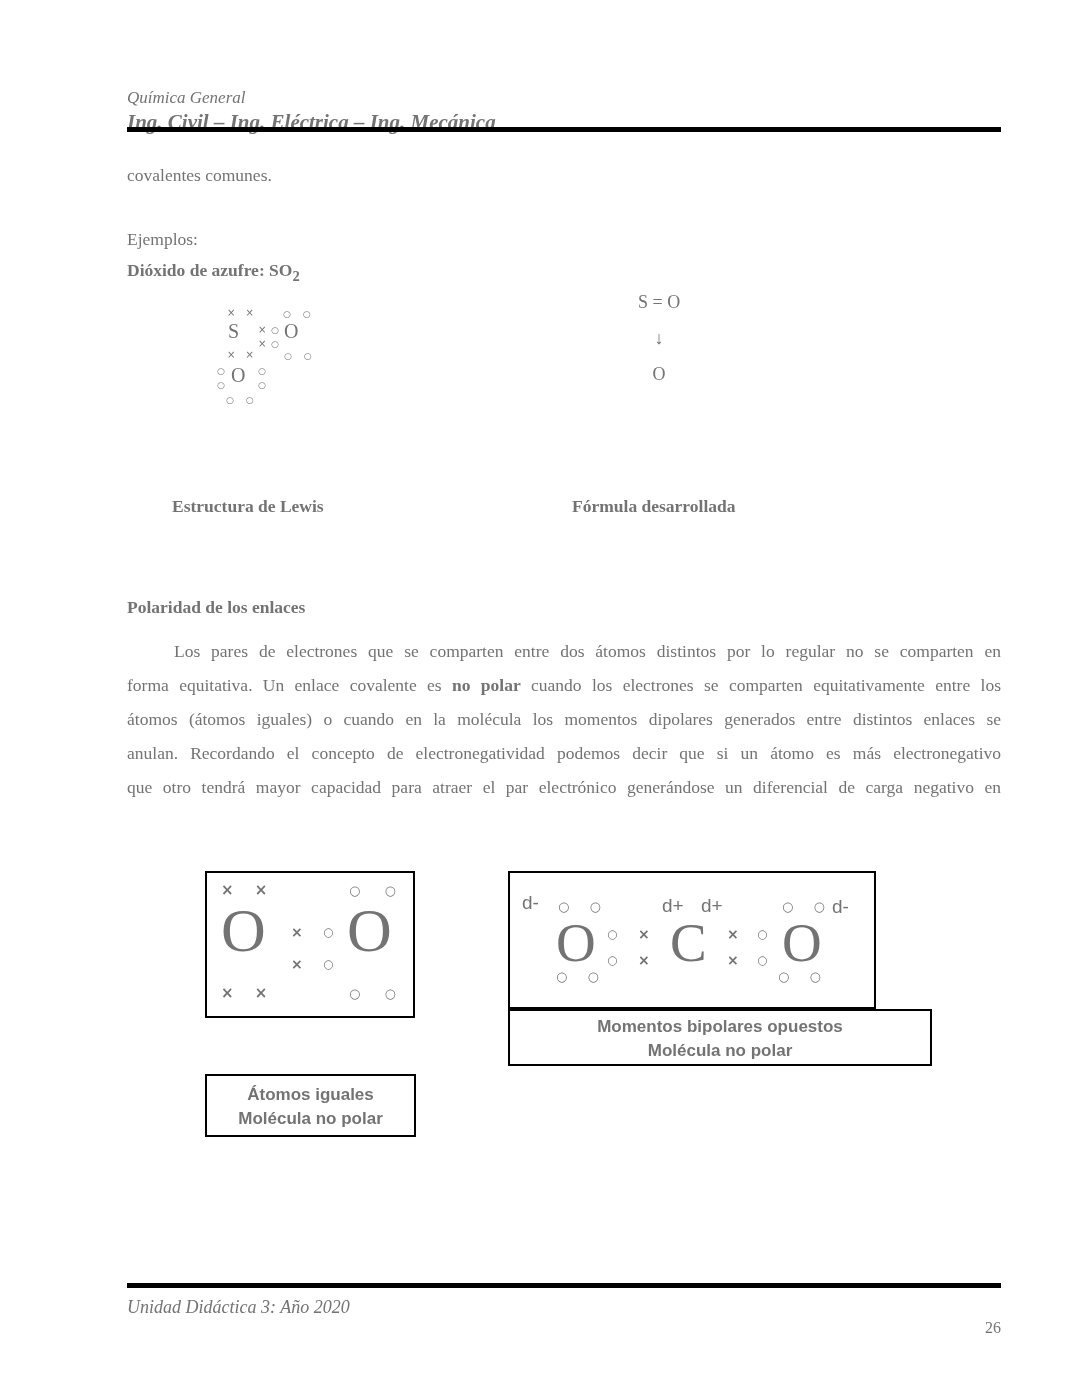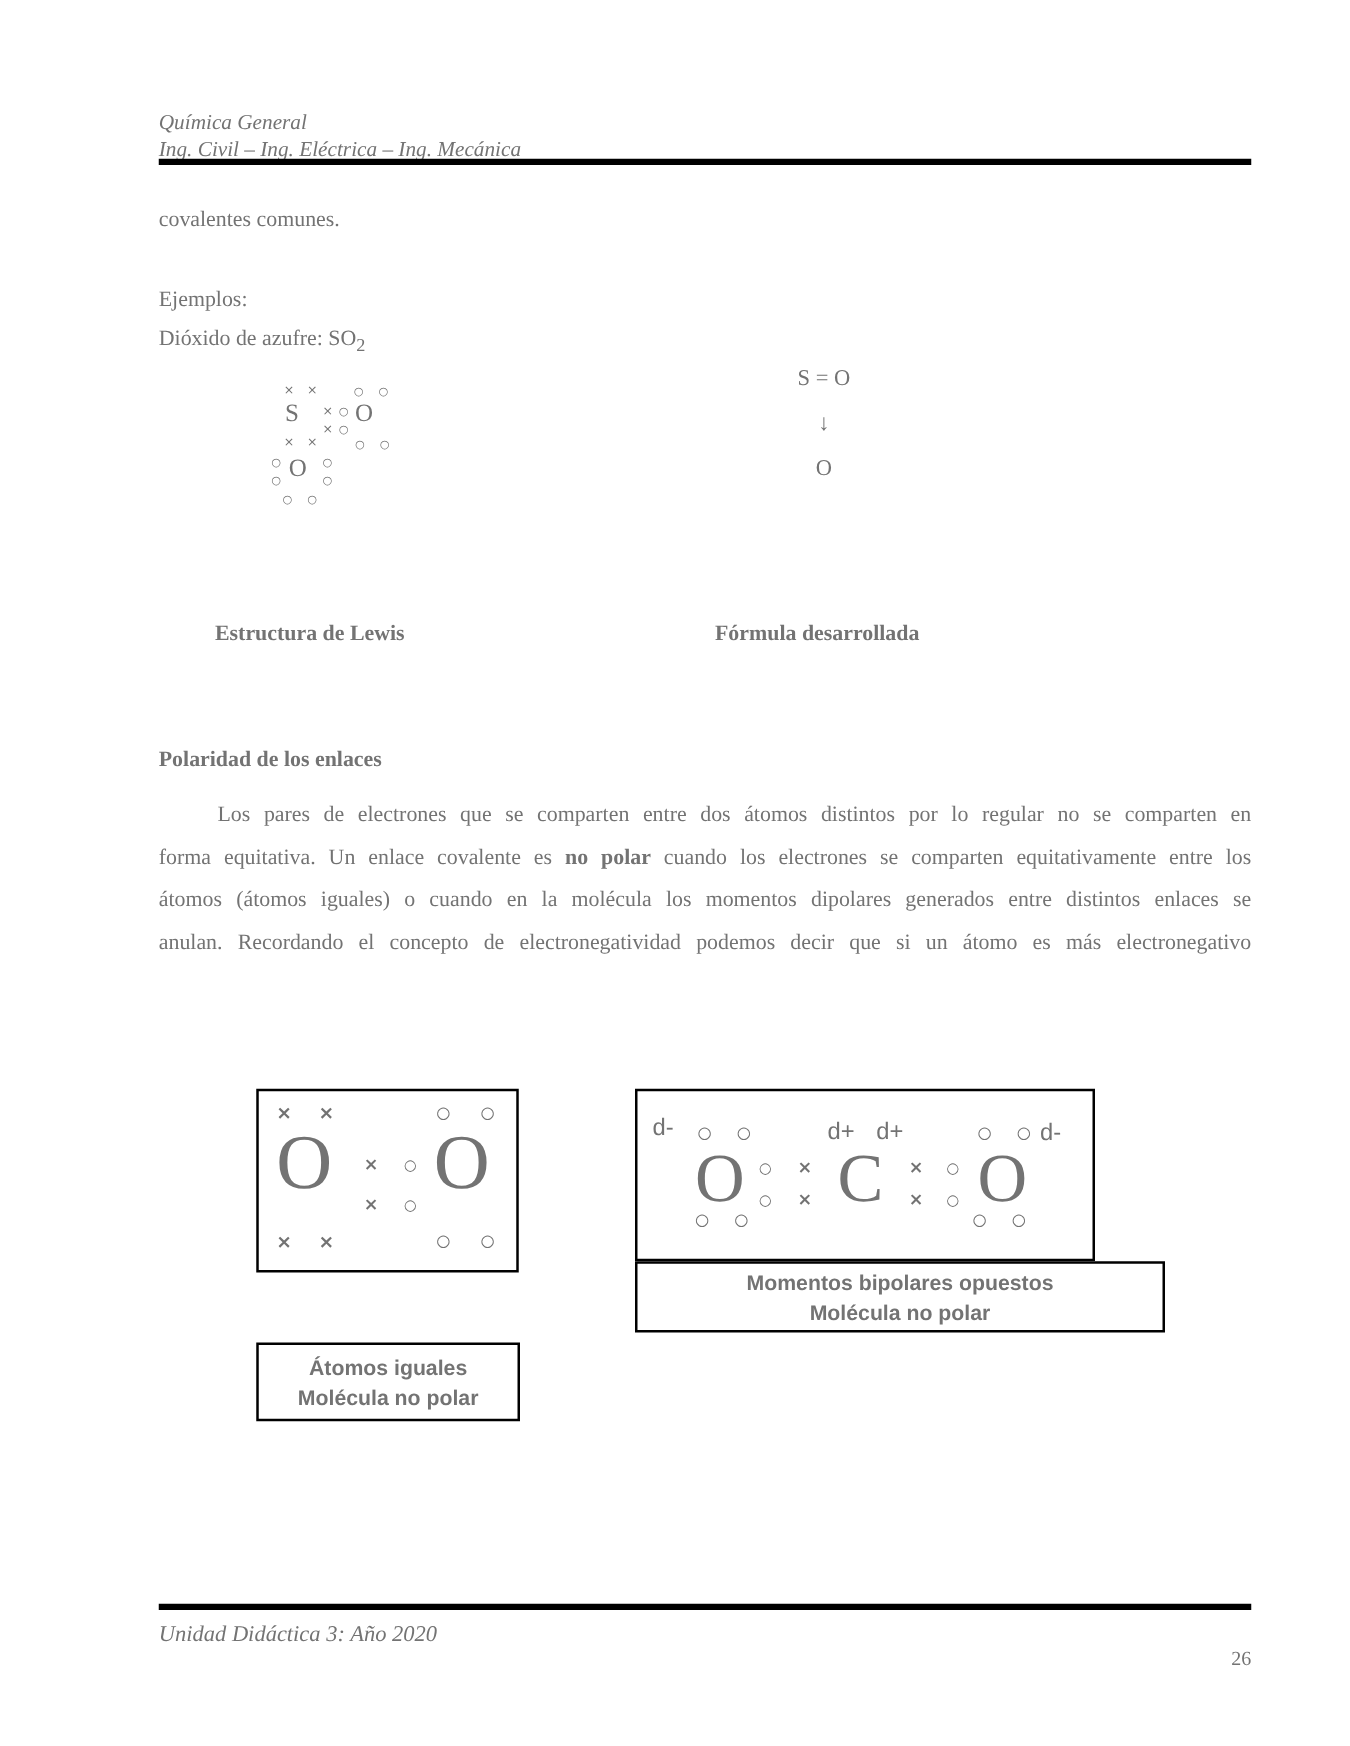--- a/index.html
+++ b/index.html
@@ -2,21 +2,21 @@
 <html><head>
 <meta charset="utf-8">
 <style>
   * { margin:0; padding:0; box-sizing:border-box; }
   html,body { background:#ffffff; }
   .page {
     position:relative; width:1080px; height:1397px; background:#ffffff;
     color:#737373; font-family:"Liberation Serif", serif; overflow:hidden;margin-top:26px;
   }
   .hdr-title { position:absolute; left:127px; top:62px; font-size:17px; font-style:italic; }
-  .hdr-sub   { position:absolute; left:127px; top:84px; font-size:17px; font-style:italic; font-weight:normal; }
+  .hdr-sub   { position:absolute; left:127px; top:84px; font-size:21px; font-style:italic; font-weight:bold; }
   .rule      { position:absolute; height:5px; background:#000; }
 
   .para { position:absolute; font-size:17.5px; }
   .jline { text-align:justify; text-align-last:justify; }
   .line  { text-align:left; }
   .indent { text-indent:47px; }
 
   .label17 { position:absolute; font-size:17.5px; }
   .cap { position:absolute; font-size:17.5px; font-weight:bold; }
 
@@ -53,21 +53,21 @@
 
   <div class="hdr-title">Química General</div>
   <div class="hdr-sub">Ing. Civil – Ing. Eléctrica – Ing. Mecánica</div>
   <div class="rule" style="left:127px; top:101px; width:874px;"></div>
 
   <div class="para" style="left:127px; top:131px; width:874px; line-height:37px;">
     <div class="line">covalentes comunes.</div>
   </div>
 
   <div class="label17" style="left:127px; top:203px;">Ejemplos:</div>
-  <div class="label17" style="left:127px; top:234px;"><span>Dióxido de azufre: SO</span><sub>2</sub></div>
+  <div class="label17" style="left:127px; top:234px;font-weight:bold;"><span>Dióxido de azufre: SO</span><sub>2</sub></div>
 
   <div class="lewis" style="left:210px; top:273px;">
     <span class="sym xs" style="left:17px; top:9px;">× ×</span>
     <span class="sym os" style="left:73px; top:11px;">○ ○</span>
     <span class="sym atom20" style="left:18px; top:22px;">S</span>
     <span class="sym x1" style="left:48px; top:26px;">×</span>
     <span class="sym o1" style="left:61px; top:27px;">○</span>
     <span class="sym x1" style="left:48px; top:40px;">×</span>
     <span class="sym o1" style="left:61px; top:41px;">○</span>
     <span class="sym atom20" style="left:74px; top:22px;">O</span>
@@ -90,20 +90,21 @@
   <div class="cap" style="left:172px; top:470px;">Estructura de Lewis</div>
   <div class="cap" style="left:572px; top:470px;">Fórmula desarrollada</div>
 
   <div class="cap" style="left:127px; top:571px;">Polaridad de los enlaces</div>
 
   <div class="para" style="left:127px; top:608px; width:874px; line-height:34px;">
     <div class="jline indent">Los pares de electrones que se comparten entre dos átomos distintos por lo regular no se comparten en</div>
     <div class="jline"><span>forma equitativa. Un enlace covalente es </span><b>no polar</b><span> cuando los electrones se comparten equitativamente entre los</span></div>
     <div class="jline">átomos (átomos iguales) o cuando en la molécula los momentos dipolares generados entre distintos enlaces se</div>
     <div class="jline">anulan. Recordando el concepto de electronegatividad podemos decir que si un átomo es más electronegativo</div>
+    <div class="jline">que otro tendrá mayor capacidad para atraer el par electrónico generándose un diferencial de carga negativo en</div>
   </div>
 
   <div class="box" style="left:205px; top:845px; width:210px; height:147px;">
     <span class="sym bx" style="left:14px; top:10px;">× ×</span>
     <span class="sym bo" style="left:142px; top:11px;">○ ○</span>
     <span class="sym bigO" style="left:14px; top:26px;">O</span>
     <span class="sym bx1" style="left:84px; top:52px;">×</span>
     <span class="sym bo1" style="left:116px; top:53px;">○</span>
     <span class="sym bx1" style="left:84px; top:84px;">×</span>
     <span class="sym bo1" style="left:116px; top:85px;">○</span>

